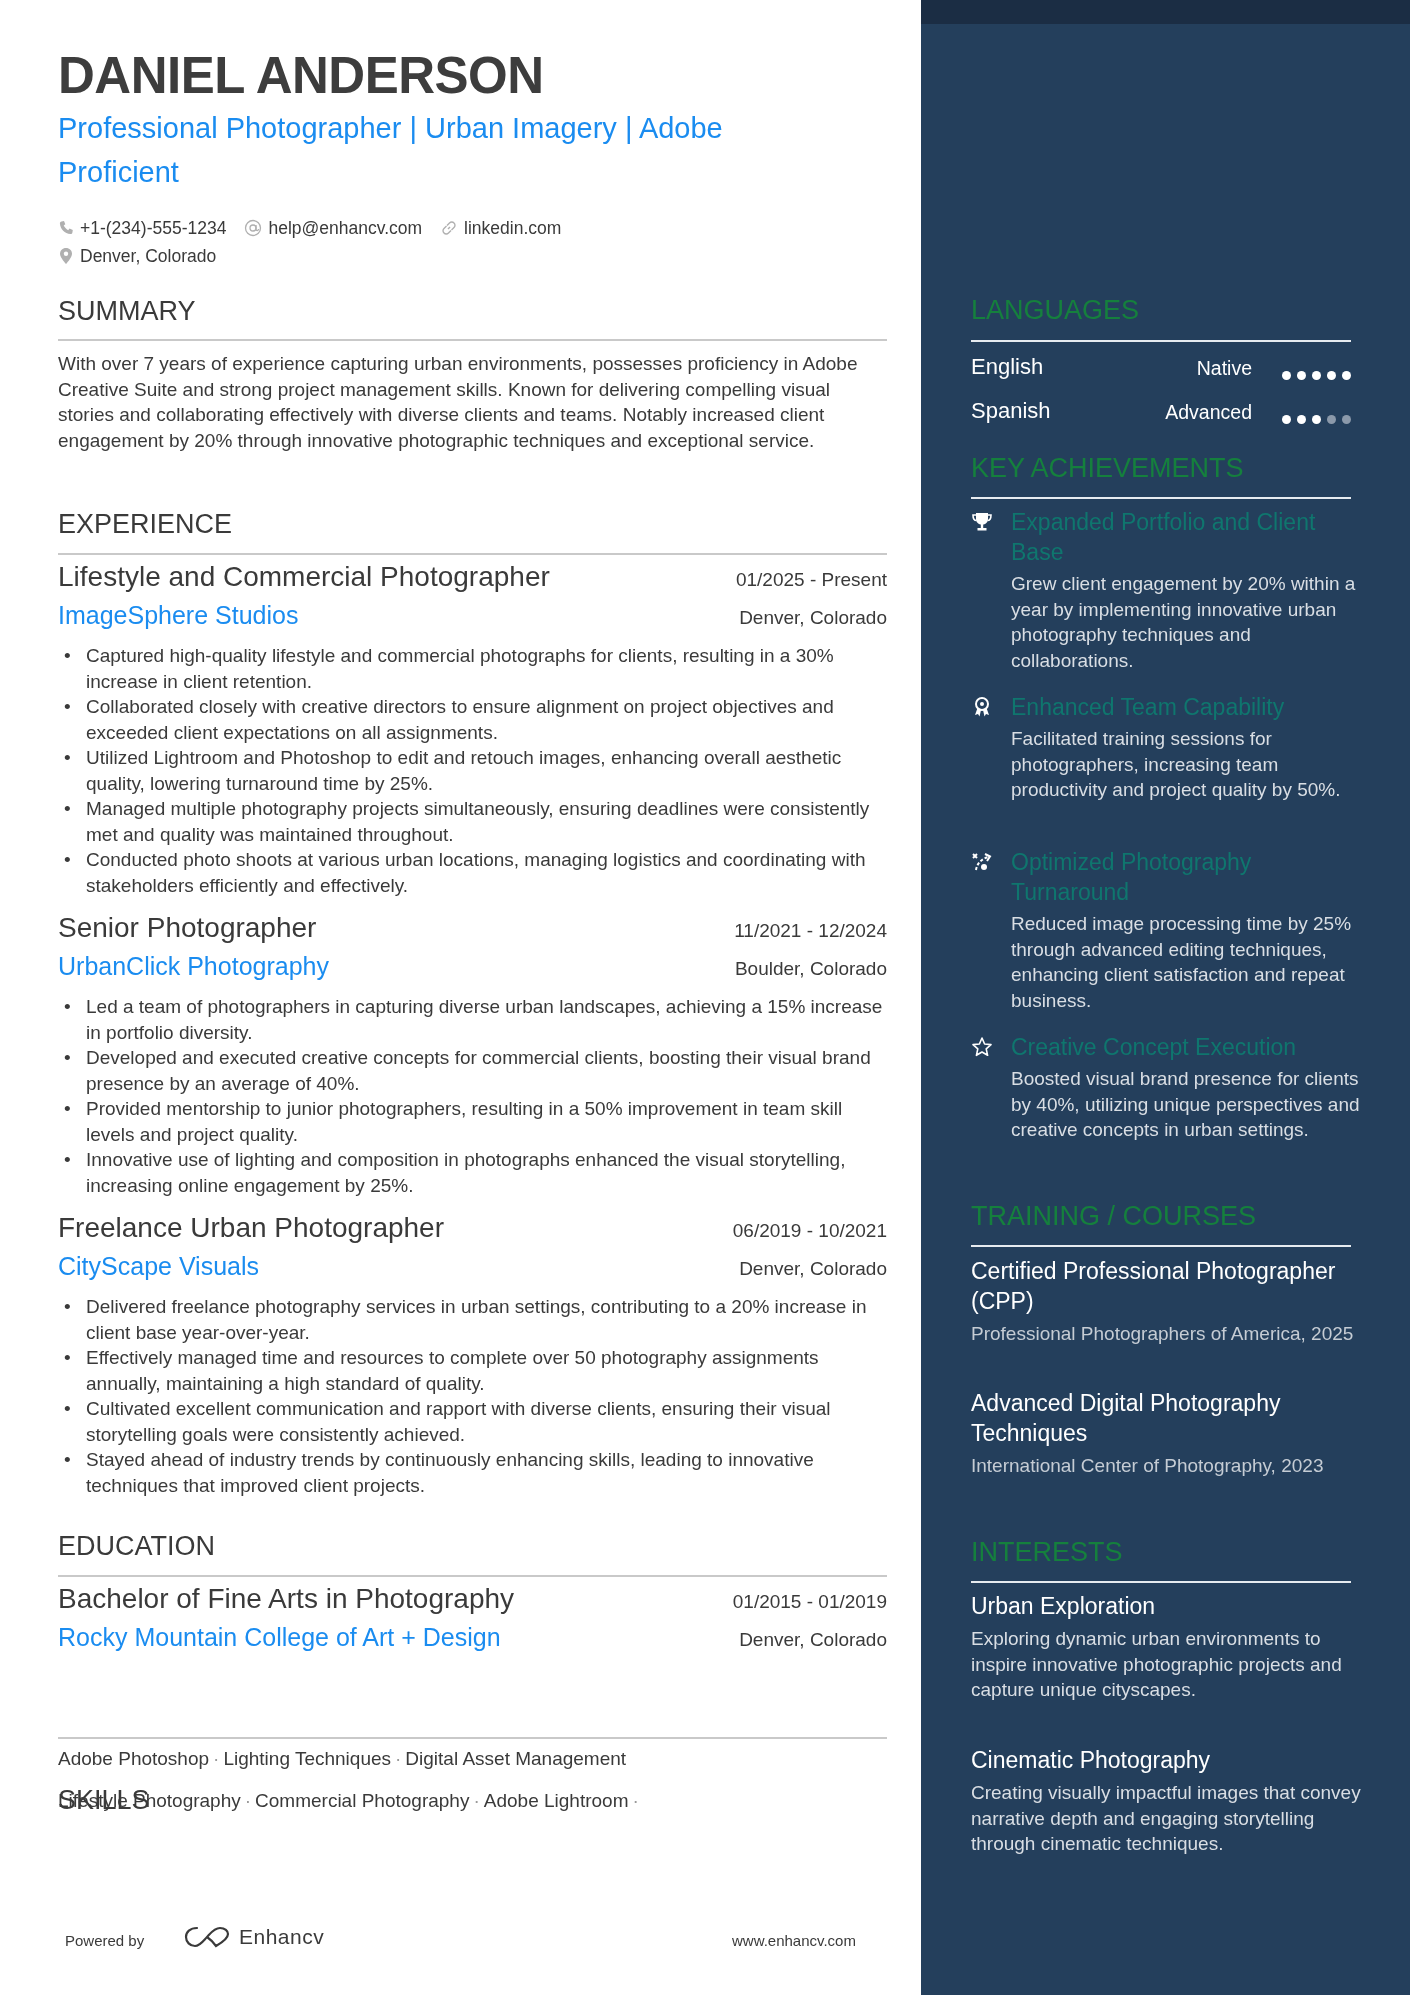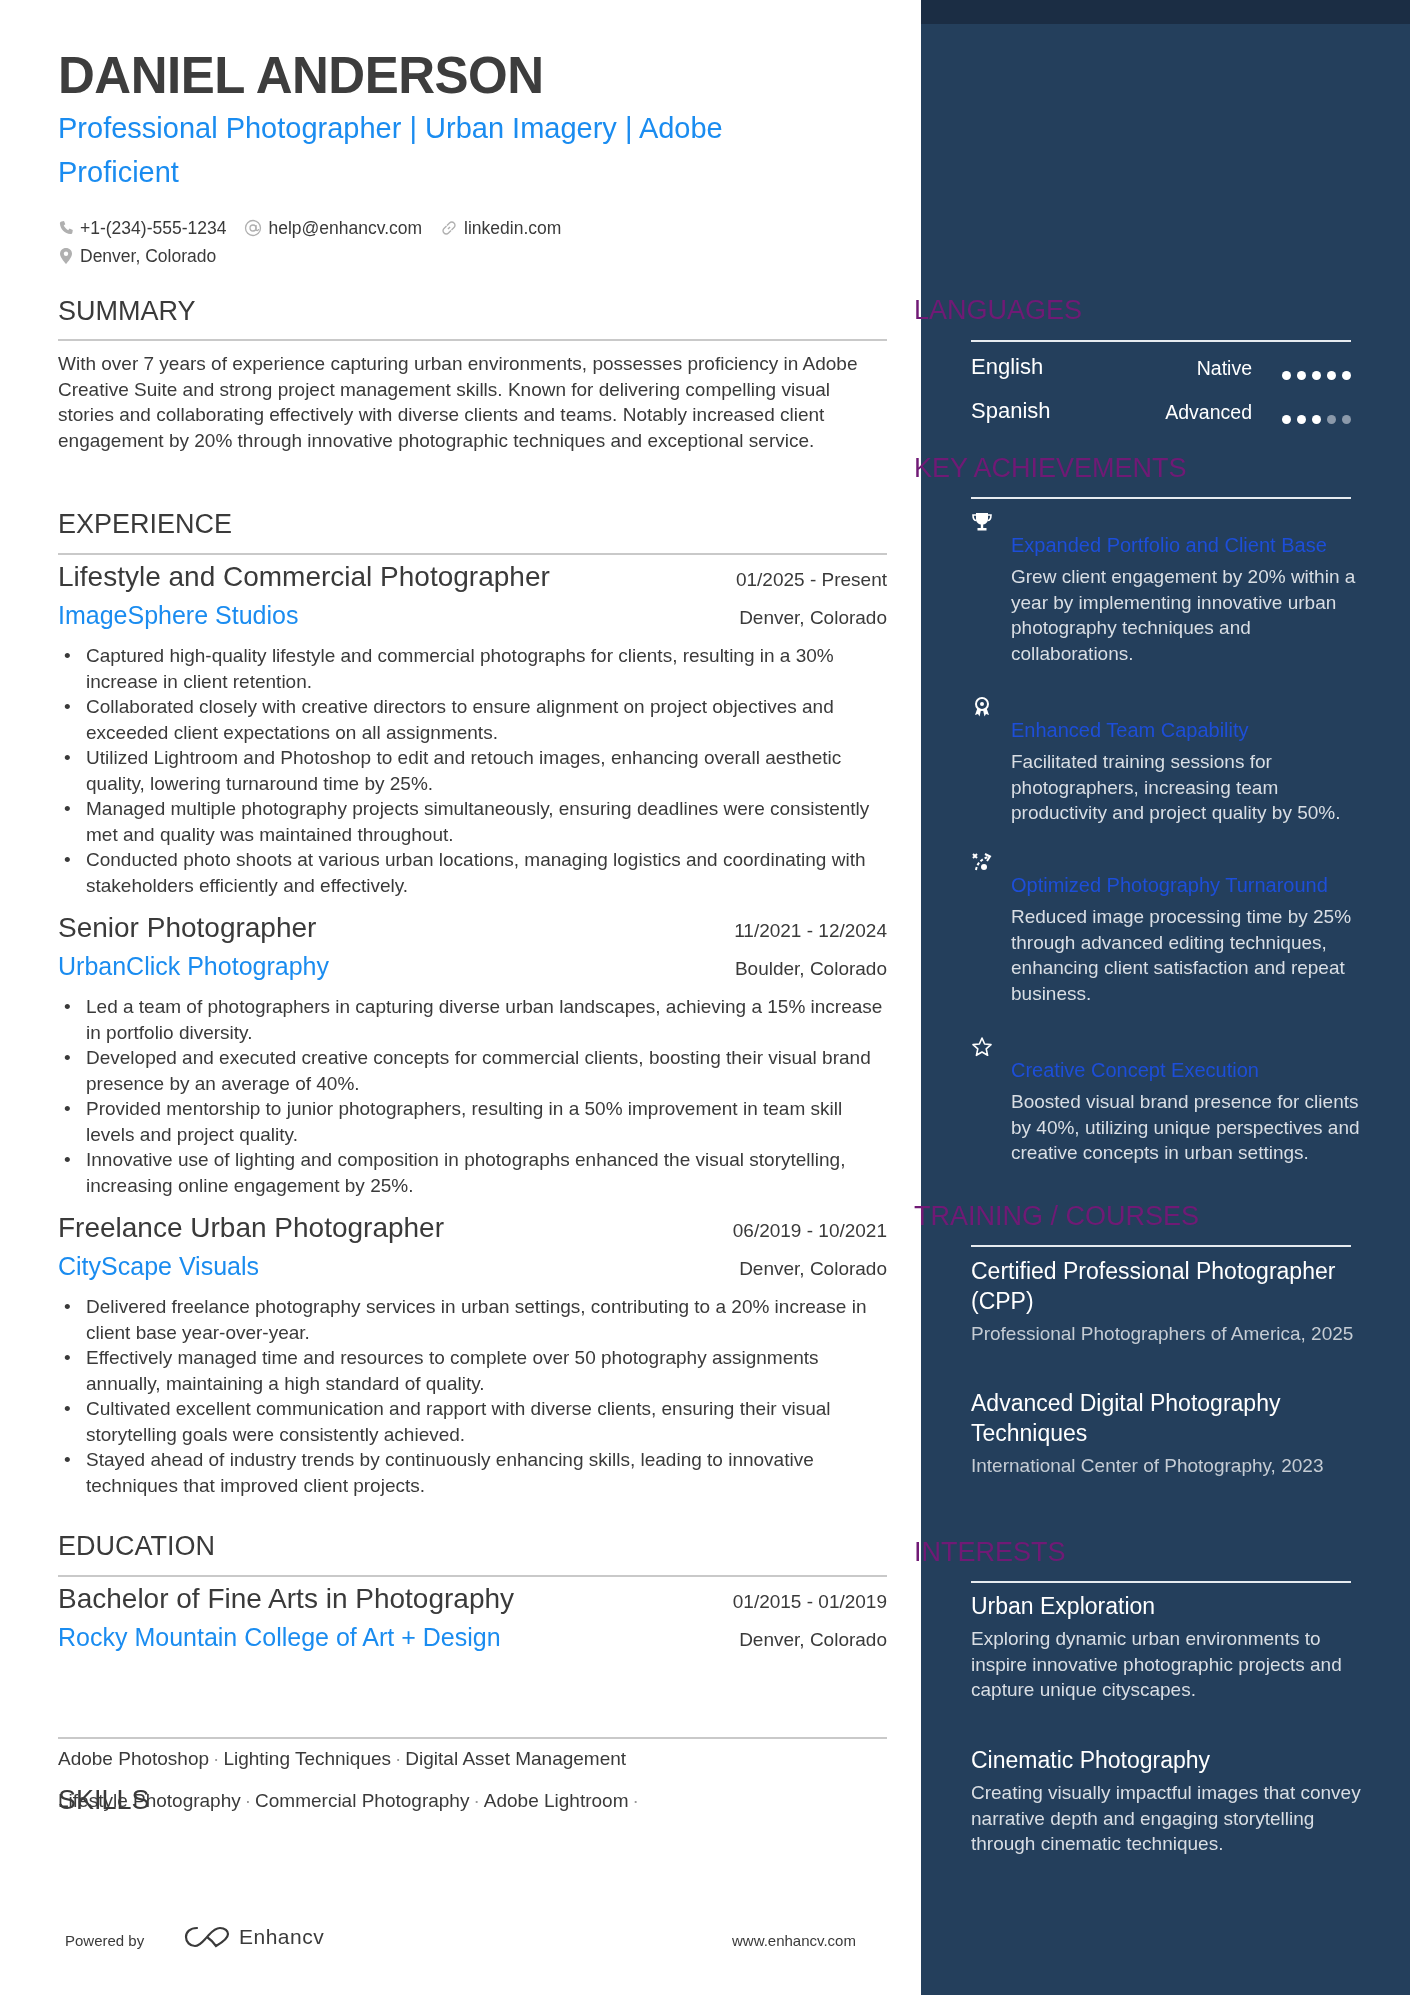--- a/index.html
+++ b/index.html
@@ -37,33 +37,33 @@
   .skills { position: absolute; left: 58px; top: 1744px; width: 829px; font-size: 19px; color: #3a3a3a; }
   .skills-line { height: 42px; line-height: 30px; }
   .skill-sep { color: #9a9a9a; padding: 0 4px; }
 
   .footer-powered { position: absolute; left: 65px; top: 1932px; font-size: 15px; color: #3a3a3a; }
   .footer-logo { position: absolute; left: 183px; top: 1924px; display: flex; align-items: center; }
   .footer-logo-text { font-size: 21px; color: #3a3a3a; margin-left: 8px; letter-spacing: 0.5px; }
   .footer-url { position: absolute; left: 732px; top: 1932px; font-size: 15px; color: #3a3a3a; }
 
   
-  .s-title { position: absolute; left: 914px; font-size: 27px; color: #701a75; line-height: 32px; }
+  .s-title { position: absolute; left: 971px; font-size: 27px; color: #15803d; line-height: 32px; }
   .s-rule { position: absolute; left: 971px; width: 380px; height: 2px; background: #e6ebf0; }
   .lang-row { position: absolute; left: 971px; width: 380px; height: 30px; display: flex; align-items: flex-end; }
   .lang-name { font-size: 22px; color: #ffffff; flex: 1; }
   .lang-level { font-size: 19.5px; color: #ffffff; margin-right: 30px; }
   .dots { display: flex; gap: 6px; }
   .dot { width: 9px; height: 9px; border-radius: 50%; background: #ffffff; }
   .dot.off { background: #8b99aa; }
 
   .ach { position: absolute; left: 971px; width: 390px; }
   .ach-head { display: flex; align-items: flex-start; }
   .ach-icon { width: 40px; flex: none; padding-top: 4px; }
-  .ach-title { font-size: 20px; line-height: 30px; color: #1d4ed8; margin-top: 23px; }
+  .ach-title { font-size: 23px; line-height: 30px; color: #0f766e; }
   .ach-desc { margin-left: 40px; font-size: 19px; line-height: 25.5px; color: #d9dee4; margin-top: 4px; }
 
   .course { position: absolute; left: 971px; width: 390px; }
   .course-title { font-size: 23px; line-height: 30px; color: #ffffff; }
   .course-desc { font-size: 19px; line-height: 25.5px; color: #c5ccd4; margin-top: 5px; }
 
   .interest { position: absolute; left: 971px; width: 390px; }
   .interest-title { font-size: 23px; line-height: 30px; color: #ffffff; }
   .interest-desc { font-size: 19px; line-height: 25.5px; color: #d9dee4; margin-top: 5px; }
 </style>

